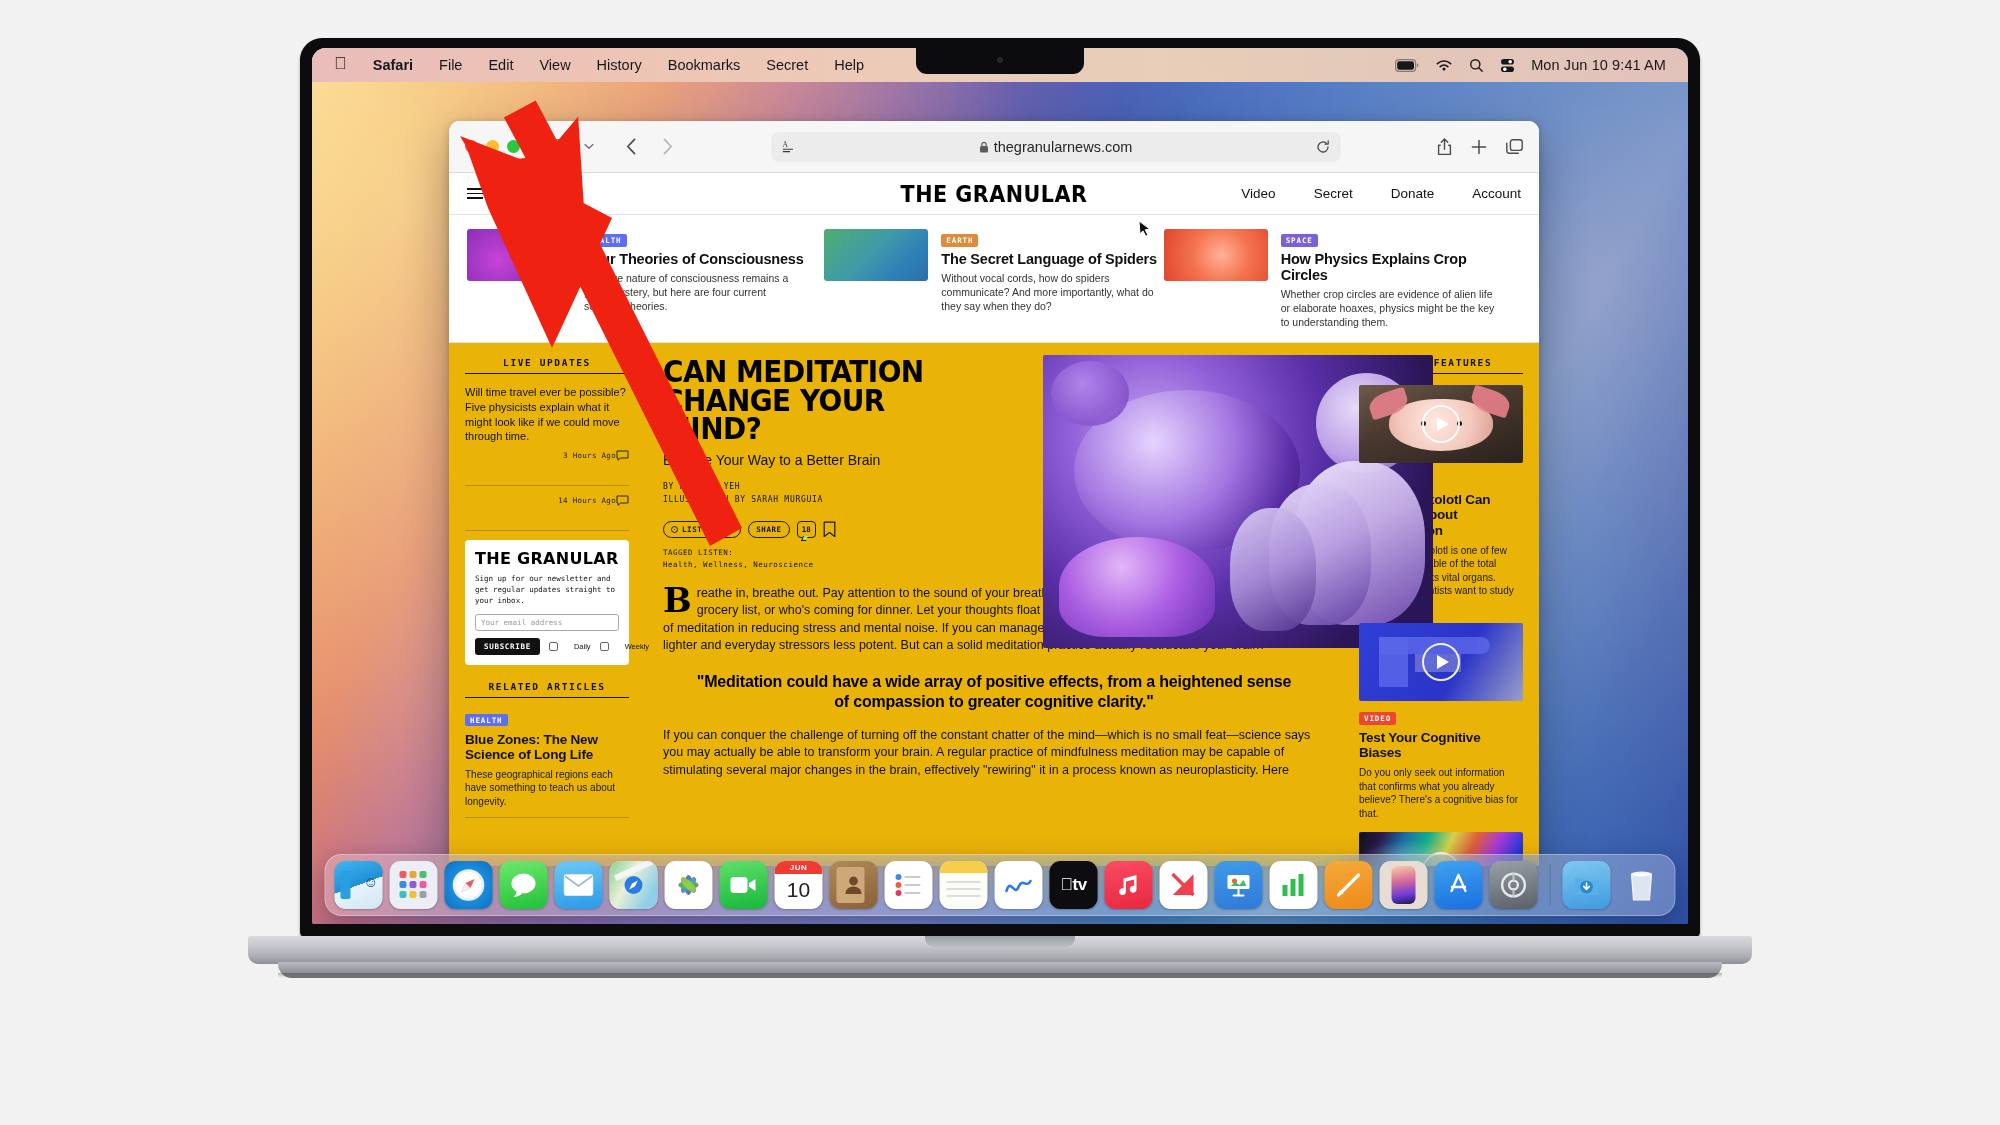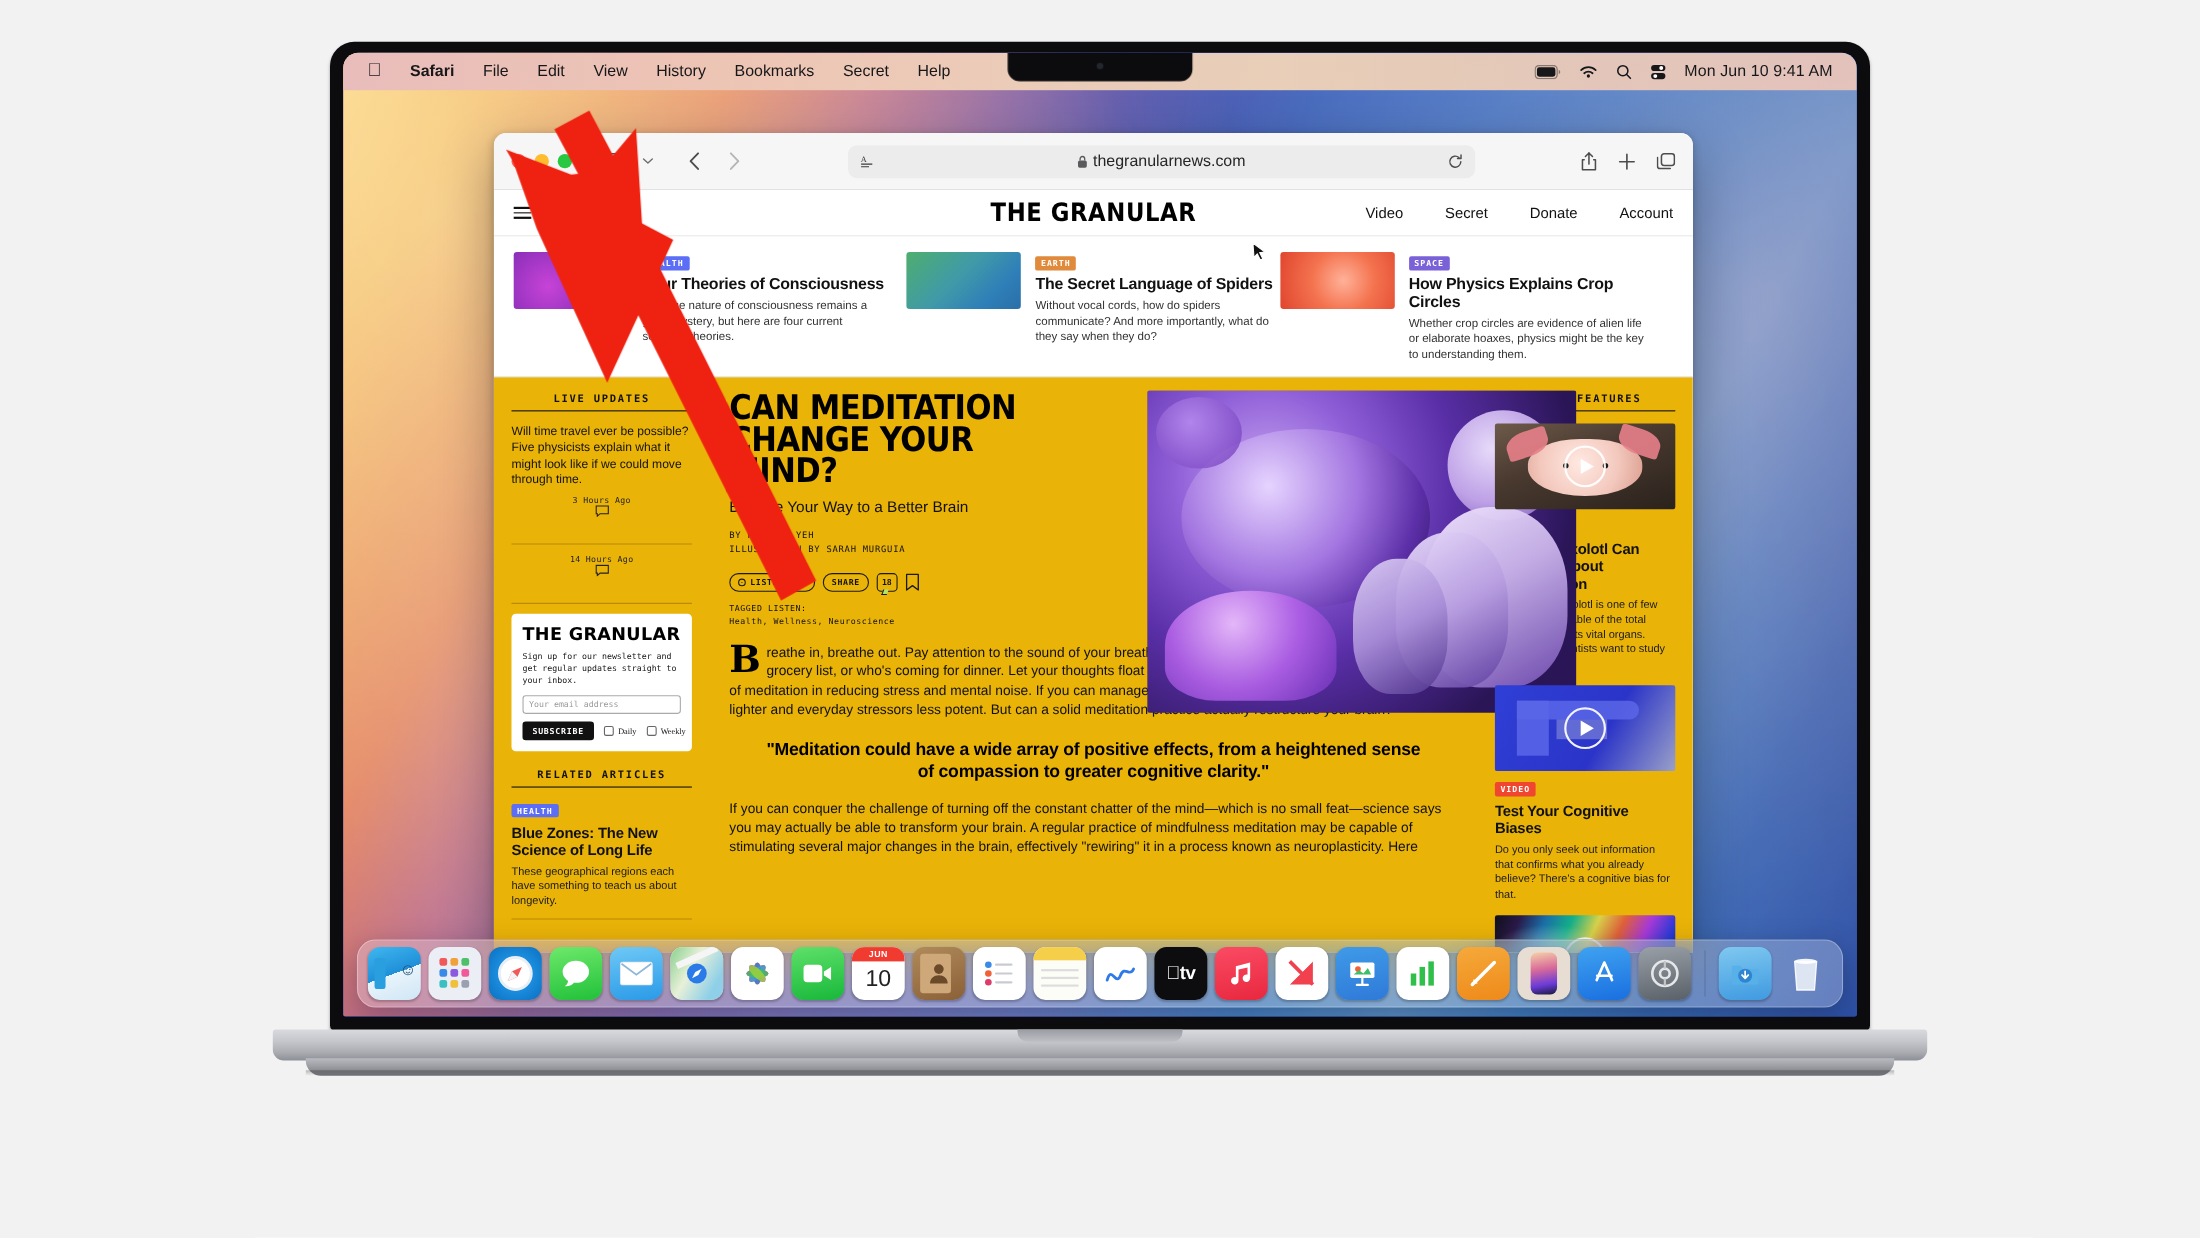--- a/index.html
+++ b/index.html
@@ -168,42 +168,42 @@
   .col-right{ width:196px; padding:14px 16px 0 16px; }
 
   .sec-title{
     text-align:center; font-family:"DejaVu Sans Mono", monospace;
     font-size:9.5px; font-weight:700; letter-spacing:1.6px; color:#111;
     border-bottom:1.4px solid #111; padding-bottom:5px; margin-bottom:11px;
     display:block;
   }
   .live-item{ padding-bottom:24px; border-bottom:1px solid rgba(0,0,0,.22); margin-bottom:9px; }
   .live-item p{ font-size:11px; line-height:1.33; color:#121212; }
-  .live-meta{ display:flex; align-items:center; justify-content:flex-start; margin-top:6px;flex-direction:column; }
+  .live-meta{ display:flex; align-items:center; justify-content:flex-end; margin-top:6px; }
   .live-time{ font-family:"DejaVu Sans Mono", monospace; font-size:7.5px; letter-spacing:.3px; color:#222; }
 
   .newsletter{
     background:#fff; border-radius:4px; padding:9px 10px 10px;
     margin-top:4px;
   }
   .nl-brand{ font-family:"DejaVu Sans", sans-serif; font-weight:700; font-size:16px;
     letter-spacing:.3px; color:#000; margin-bottom:5px;}
   .nl-copy{ font-family:"DejaVu Sans Mono", monospace; font-size:7.5px; line-height:1.5; color:#111; margin-bottom:7px;}
   .nl-input{
     width:100%; height:17px; border:1px solid #aaa; border-radius:3px;
     font-family:"DejaVu Sans Mono", monospace; font-size:7.5px; color:#999;
     display:flex; align-items:center; padding:0 5px; margin-bottom:7px; background:#fff;
   }
   .nl-row{ display:flex; align-items:center; gap:9px; }
   .nl-sub{
     background:#111; color:#fff; font-family:"DejaVu Sans Mono", monospace;
     font-size:7.5px; font-weight:700; letter-spacing:.7px;
     padding:4px 9px; border-radius:3px;
   }
-  .chk{ display:flex; align-items:center; gap:4px; font-family:Liberation Serif, serif; font-size:7.5px; color:#111;}
+  .chk{ display:flex; align-items:center; gap:16px; font-family:Liberation Sans, sans-serif; font-size:7.5px; color:#111;}
   .chk i{ width:9px;height:9px;border:1px solid #666; border-radius:2px; display:block;}
 
   .rel-item{ padding-bottom:9px; border-bottom:1px solid rgba(0,0,0,.22); margin-bottom:10px;}
   .rel-item h4{ font-size:13.5px; line-height:1.12; font-weight:700; color:#111; margin:5px 0 6px; letter-spacing:-.2px;}
   .rel-item p{ font-size:10px; line-height:1.35; color:#1b1b1b; }
 
   
   .headline{
     font-family:"DejaVu Sans", sans-serif; font-weight:700;
     font-size:31px; line-height:.92; letter-spacing:-.5px; color:#000;

